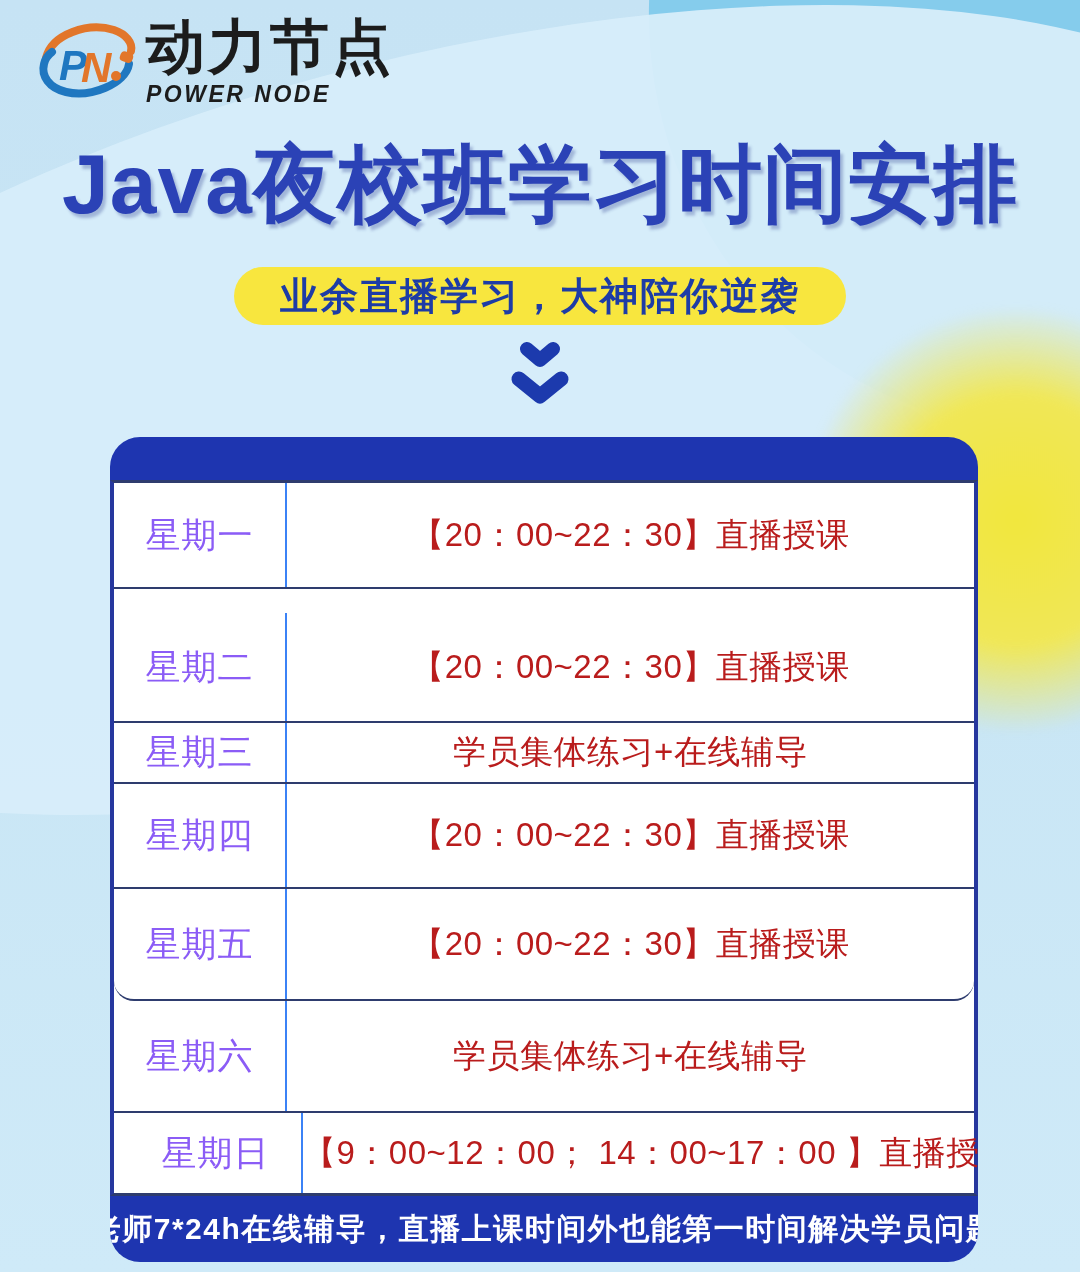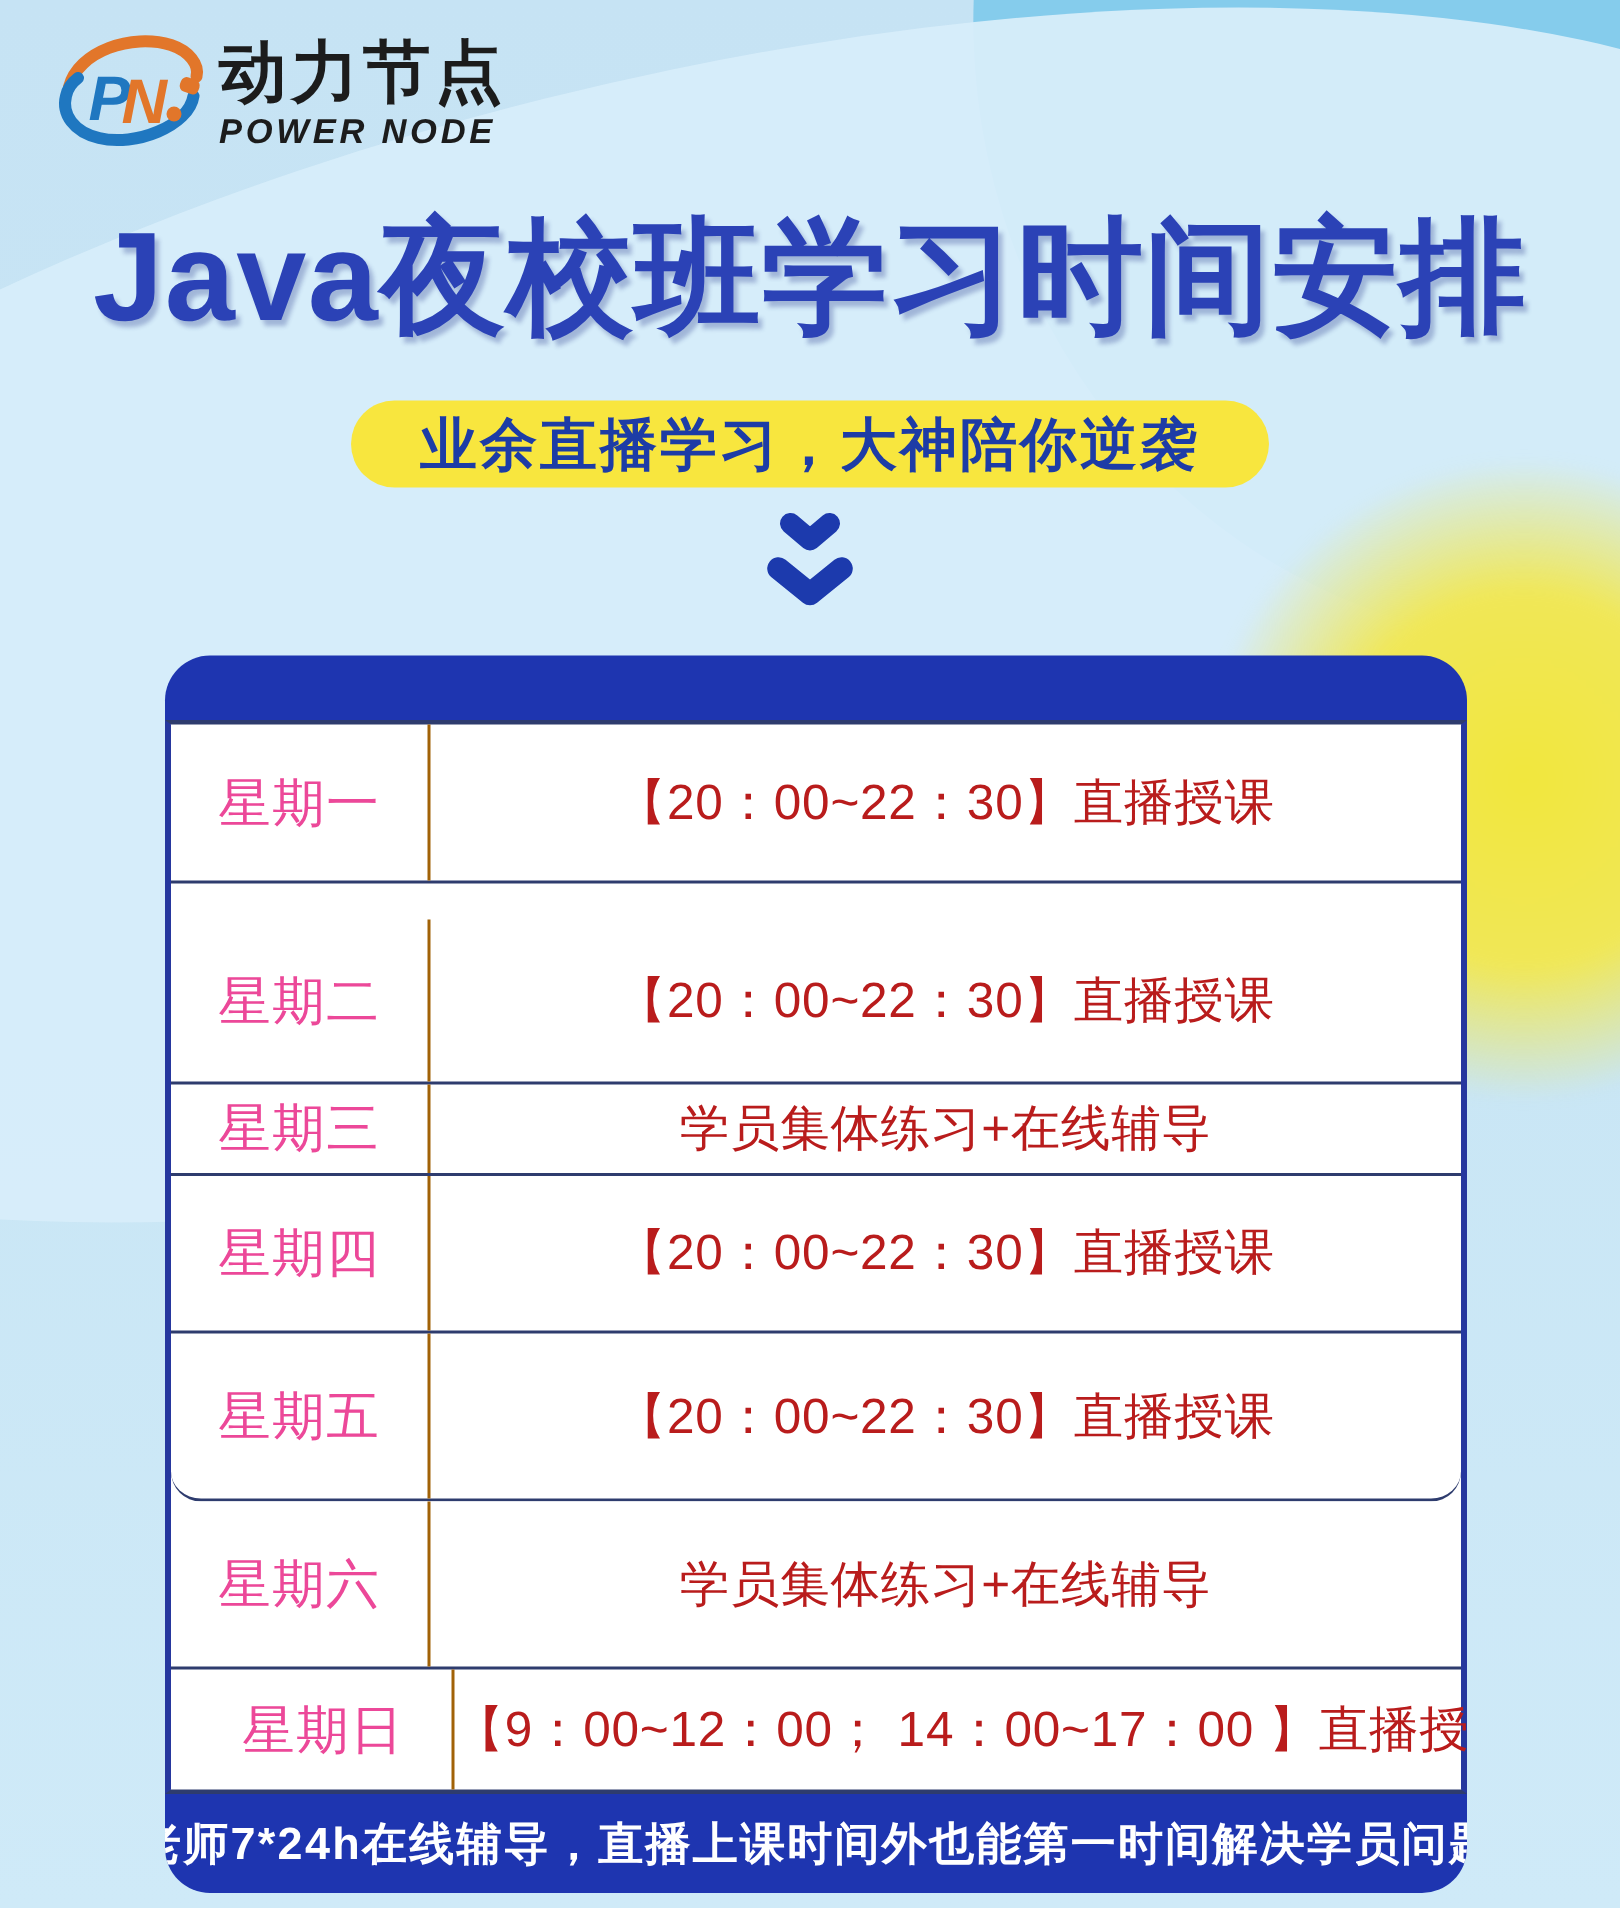--- a/index.html
+++ b/index.html
@@ -20,21 +20,21 @@
   }
   .bg-glow{
     position:absolute; left:806px; top:310px; width:420px; height:420px; border-radius:50%;
     background:radial-gradient(circle,#f1e73d 0%,#f0e757 42%,rgba(241,233,130,0) 72%);
     filter:blur(6px);
   }
   
   .logo{position:absolute; left:36px; top:18px; display:flex; align-items:center; gap:8px; z-index:5;}
   .logo-mark{width:102px; height:88px; flex:0 0 auto;}
   .logo-text{display:flex; flex-direction:column; line-height:1;}
-  .logo-cn{font-size:45px; font-weight:800; color:#1c1c1c; letter-spacing:3px;}
+  .logo-cn{font-size:59px; font-weight:800; color:#1c1c1c; letter-spacing:3px;}
   .logo-en{font-size:23px; font-weight:800; color:#1c1c1c; letter-spacing:2.5px; margin-top:6px; font-style:italic;}
   
   .title{
     position:absolute; top:136px; left:0; width:100%; margin:0; text-align:center;
     font-size:84px; line-height:1.15; font-weight:900; color:#2b42b6; letter-spacing:1px;
     text-shadow:3px 4px 3px rgba(40,55,140,.30); z-index:4;
   }
   .pill{
     position:absolute; top:267px; left:50%; transform:translateX(-50%);
     min-width:520px; height:58px; padding:0 46px; border-radius:30px;
@@ -57,23 +57,23 @@
   .row{display:flex; box-sizing:border-box; border-bottom:2px solid #2e3c6e;}
   .row:last-child{border-bottom:none;padding-left:16px;}
   .row:nth-of-type(1){height:106px;}
   .row:nth-of-type(2){height:110px;margin-top:24px;}
   .row:nth-of-type(3){height:61px;}
   .row:nth-of-type(4){height:105px;}
   .row:nth-of-type(5){height:112px;border-radius:20px;}
   .row:nth-of-type(6){height:112px;justify-content:center;}
   .row:nth-of-type(7){height:80px;}
   .day{
-    width:173px; flex:0 0 auto; box-sizing:border-box; border-right:2px solid #a16207;
+    width:173px; flex:0 0 auto; box-sizing:border-box; border-right:2px solid #3b82f6;
     display:flex; align-items:center; justify-content:center;
-    font-size:35px; font-weight:500; color:#ec4899; letter-spacing:1px;
+    font-size:35px; font-weight:500; color:#8b5cf6; letter-spacing:1px;
   }
   .plan{
     flex:1; display:flex; align-items:center; justify-content:center;
     font-size:33px; font-weight:500; color:#b91c1c; letter-spacing:.5px; white-space:nowrap;
   }
   .card-footer{
     flex:1; display:flex; align-items:center; justify-content:center; padding:0 10px;
   }
   .card-footer span{font-size:30px; font-weight:700; color:#ffffff; letter-spacing:1.5px; white-space:nowrap;}
 </style>

